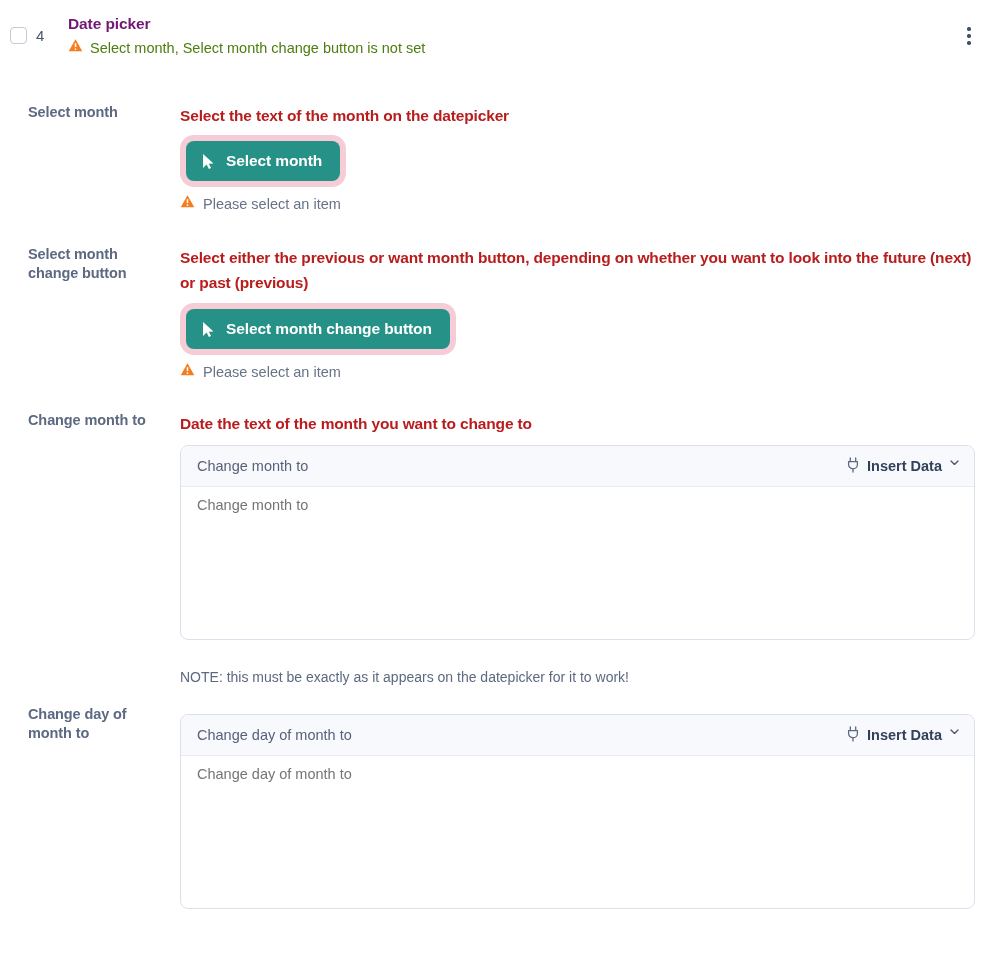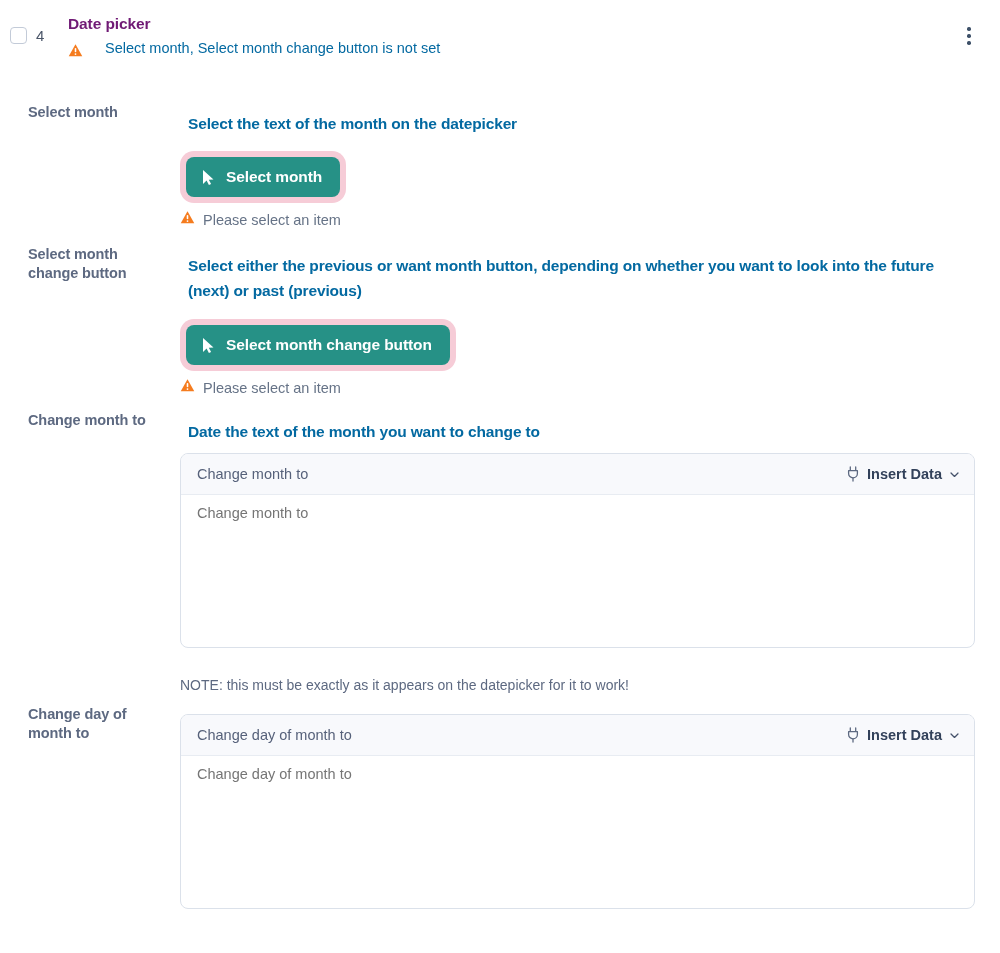--- a/index.html
+++ b/index.html
@@ -27,22 +27,22 @@
     font-size: 15px; color: #4a5568; line-height: 20px;
     font-family: "Liberation Sans", sans-serif;
   }
   .hdr-title {
     position: absolute; left: 68px; top: 13px;
     font-size: 15.5px; font-weight: bold; color: #701a75; line-height: 22px;
     letter-spacing: -0.1px;
   }
   .hdr-sub {
     position: absolute; left: 68px; top: 38px;
-    font-size: 14.5px; color: #0369a1; line-height: 20px;
-    display: flex; align-items: flex-end; gap: 22px;
+    font-size: 14.5px; color: #4d7c0f; line-height: 20px;
+    display: flex; align-items: flex-start; gap: 7px;
   }
   .hdr-kebab {
     position: absolute; right: 20px; top: 24px;
     width: 22px; height: 24px; cursor: pointer;
     display: flex; flex-direction: column; align-items: center;
     justify-content: center; gap: 3.5px;
   }
   .hdr-kebab i {
     display: block; width: 3.4px; height: 3.4px; border-radius: 50%;
     background: #3d5068;
@@ -53,22 +53,22 @@
 
   
   .row { position: absolute; left: 0; width: 1000px; }
   .row-label {
     position: absolute; left: 28px; width: 140px;
     font-size: 14.5px; font-weight: bold; color: #5d6981;
     line-height: 19px; letter-spacing: -0.1px;
   }
   .row-body { position: absolute; left: 180px; width: 795px; }
   .row-heading {
-    font-size: 15.5px; font-weight: bold; color: #0369a1;
-    line-height: 25px; letter-spacing: -0.15px; margin: 8px;
+    font-size: 15.5px; font-weight: bold; color: #b91c1c;
+    line-height: 25px; letter-spacing: -0.15px; margin: 0;
   }
 
   
   .pick-wrap {
     display: inline-block; padding: 6px;
     background: #f6ccd7; border-radius: 14px;
   }
   .pick-btn {
     display: flex; align-items: center; gap: 10px;
     background: #269186; border: none; border-radius: 8px;
@@ -92,21 +92,21 @@
   }
   .editor-bar {
     display: flex; align-items: center; justify-content: space-between;
     height: 41px; padding: 0 14px 0 16px;
     background: #f8f9fc; border-bottom: 1px solid #e8ecf2;
   }
   .editor-bar-label {
     font-size: 14.5px; color: #56617a; line-height: 20px;
   }
   .insert-data {
-    display: flex; align-items: center; gap: 7px; cursor: pointer;
+    display: flex; gap: 7px; cursor: pointer;
     font-size: 14.5px; font-weight: bold; color: #32415a; line-height: 18px;
   }
   .plug-icon { flex: none; line-height: 0; }
   .chev { flex: none; line-height: 0; }
   .editor-area {
     width: 100%; height: 100%; border: none; outline: none; resize: none;
     background: transparent; padding: 10px 16px;
     font-family: "Liberation Sans", sans-serif; font-size: 14.5px; color: #2b3648;
   }
   .editor-note {

